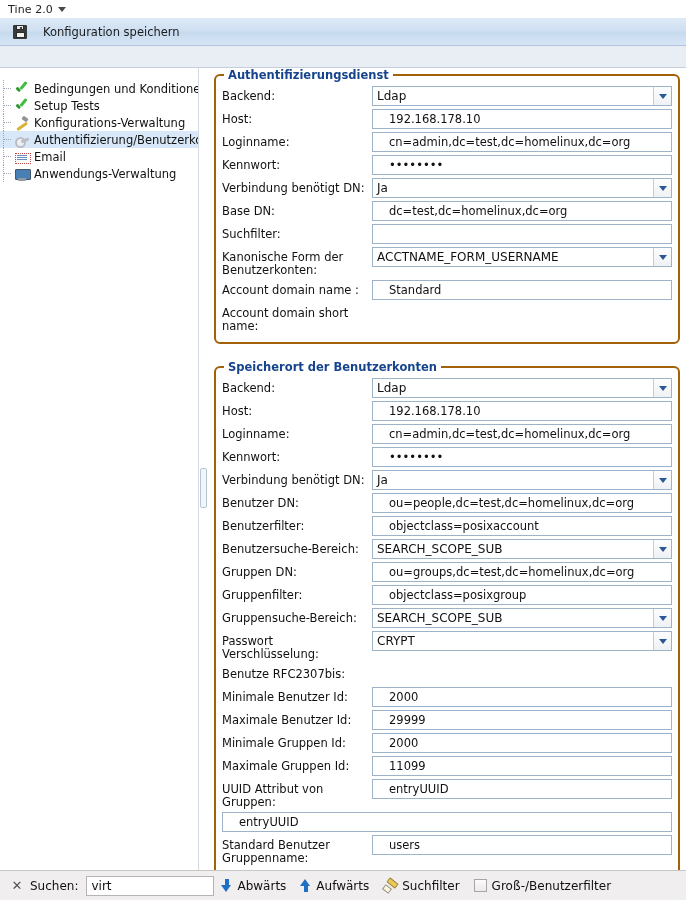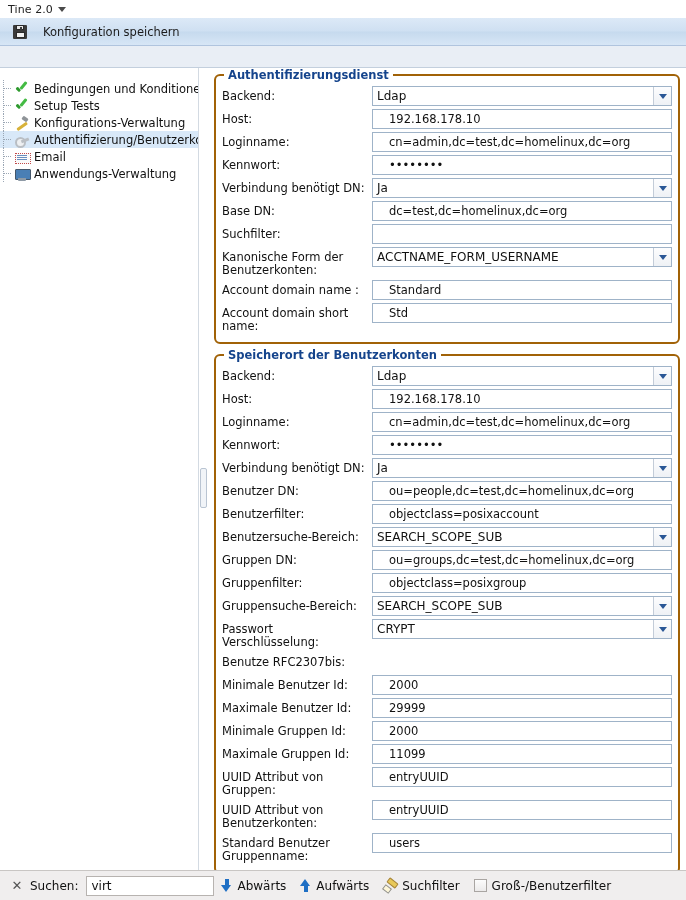--- a/index.html
+++ b/index.html
@@ -192,21 +192,21 @@
     position: absolute; left: 208px; top: 0; width: 478px; height: 802px;
     background: #ffffff;
     overflow: hidden;
   }
   fieldset.group {
     border: 2px solid #a16207;
     border-radius: 6px;
     margin: 0 6px 0 6px;
     padding: 4px 6px 6px 6px;
   }
-  fieldset.group + fieldset.group { margin-top: 4px; }
+  fieldset.group + fieldset.group { margin-top: 16px; }
   legend.group-legend {
     font-size: 11.5px; font-weight: bold; color: #15448c;
     padding: 0 4px; margin-left: 2px;
   }
   .frow {
     display: flex; align-items: flex-start;
     margin-bottom: 3px;
     min-height: 20px;
   }
   .frow .flabel {
@@ -441,21 +441,20 @@
                 </div>
               </div>
             </div>
           </div>
           <div class="frow">
             <div class="flabel">Account domain name :</div>
             <div class="fctl"><input class="txtin" value="Standard" style=""></div>
           </div>
           <div class="frow">
             <div class="flabel">Account domain short name:</div>
-            <div class="fctl"><input class="txtin" value="Std" style=""></div>
           </div>
         </fieldset>
         <fieldset class="group">
           <legend class="group-legend">Speicherort der Benutzerkonten</legend>
           <div class="frow">
             <div class="flabel">Backend:</div>
             <div class="fctl">
               <div class="combo">
                 <div class="cval">Ldap</div>
                 <div class="cbtn">
@@ -553,21 +552,20 @@
           </div>
           <div class="frow">
             <div class="flabel">Maximale Gruppen Id:</div>
             <div class="fctl"><input class="txtin" value="11099" style=""></div>
           </div>
           <div class="frow">
             <div class="flabel">UUID Attribut von Gruppen:</div>
             <div class="fctl"><input class="txtin" value="entryUUID" style=""></div>
           </div>
           <div class="frow">
-            <div class="flabel">UUID Attribut von Benutzerkonten:</div>
             <div class="fctl"><input class="txtin" value="entryUUID" style=""></div>
           </div>
           <div class="frow">
             <div class="flabel">Standard Benutzer Gruppenname:</div>
             <div class="fctl"><input class="txtin" value="users" style=""></div>
           </div>
         </fieldset>
       </div>
   </div>
 

